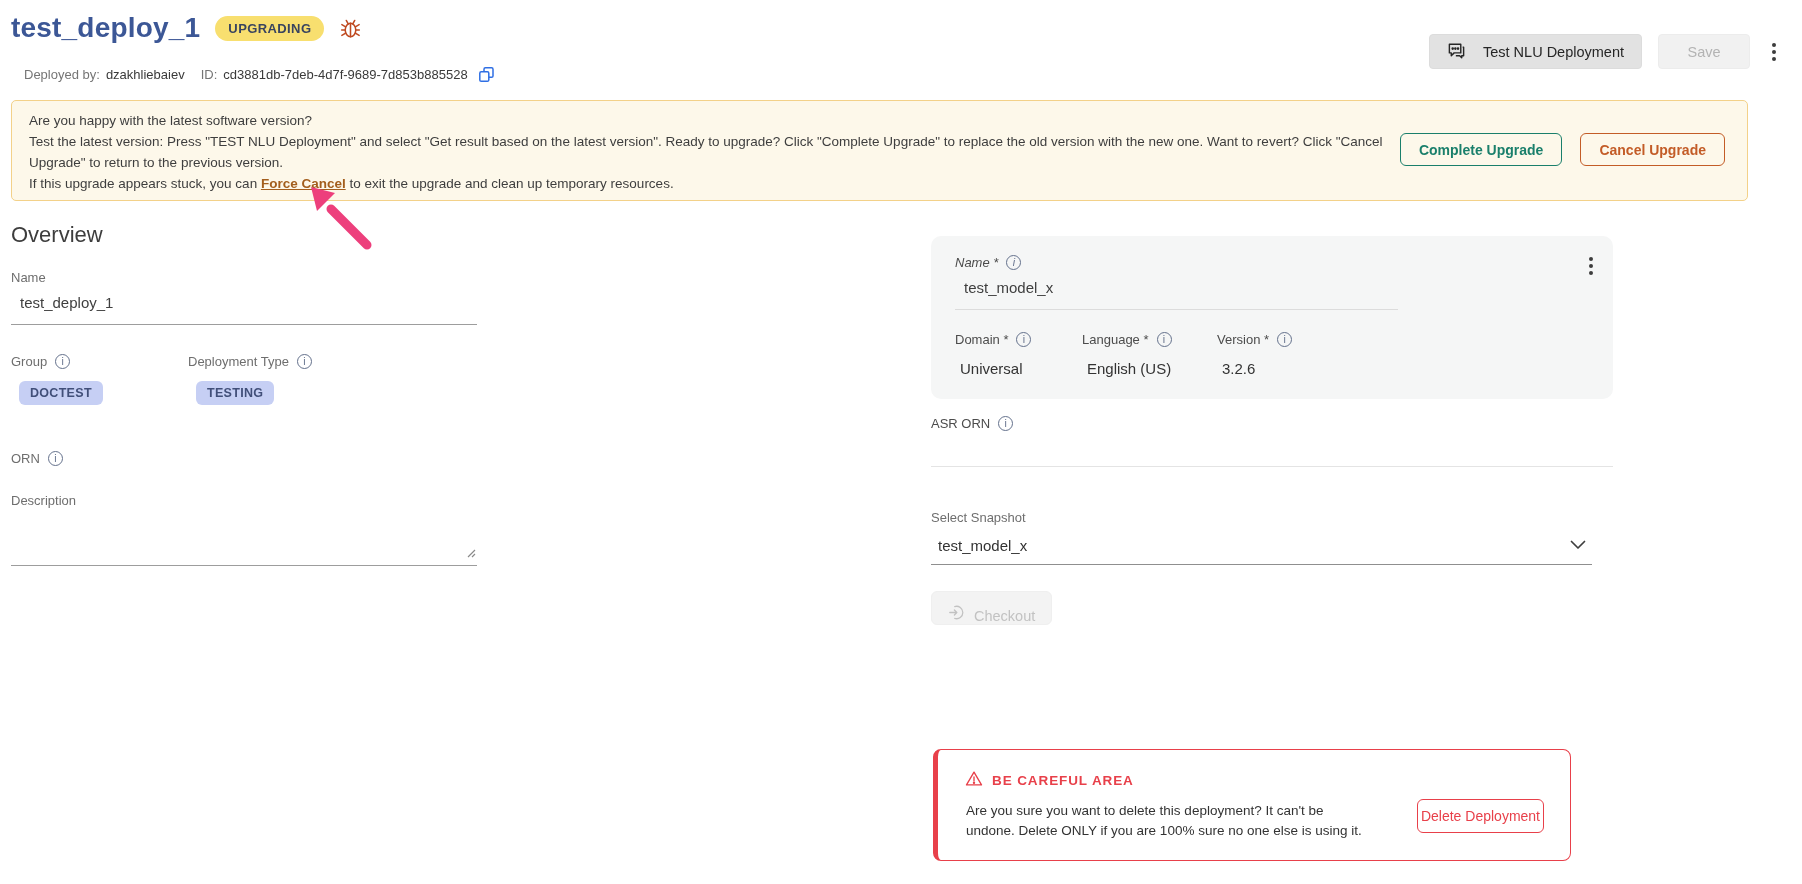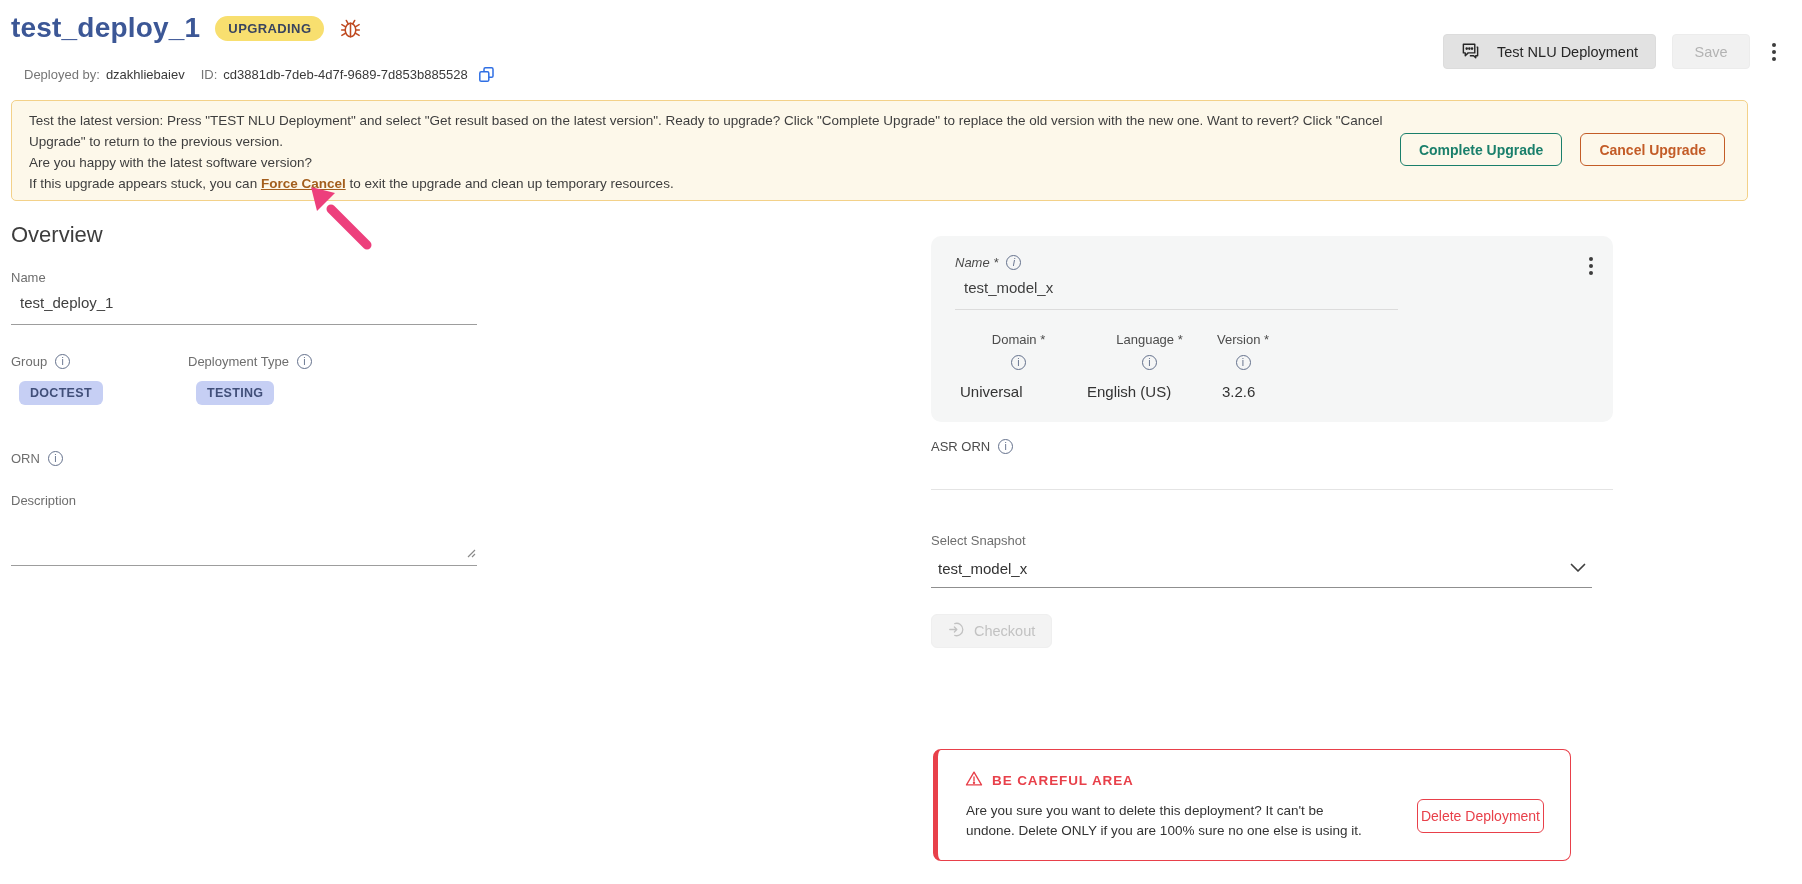--- a/index.html
+++ b/index.html
@@ -9,21 +9,21 @@
     font-family:"Liberation Sans", sans-serif; color:#3c3c3c; overflow:hidden;
   }
   
   .title-row { position:absolute; left:11px; top:12px; display:flex; align-items:center; gap:15px; }
   .page-title { margin:0; font-size:28px; font-weight:700; color:#3c5796; letter-spacing:0.2px; }
   .status-badge { background:#f8df6f; color:#39445f; font-size:13px; font-weight:700; padding:5px 13px; border-radius:15px; letter-spacing:0.4px; }
   .bug-btn { display:inline-flex; cursor:pointer; }
   .header-actions { position:absolute; top:34px; right:20px; display:flex; align-items:center; gap:16px; }
   .btn { font-family:"Liberation Sans",sans-serif; cursor:pointer; }
   .btn-test { display:flex; align-items:center; gap:17px; background:#e2e2e2; border:1px solid #dcdcdc; border-radius:4px; height:35px; padding:0 17px; font-size:14.5px; color:#262626; font-weight:500; }
-  .btn-save { background:#f1f1f1; border:1px solid #ececec; border-radius:4px; height:35px; width:78px; font-size:14.5px; color:#b3b3b3; font-weight:500; }
+  .btn-save { background:#f1f1f1; border:1px solid #ececec; border-radius:4px; height:35px; width:92px; font-size:14.5px; color:#b3b3b3; font-weight:500; }
   .kebab { display:flex; flex-direction:column; gap:3px; padding:4px 6px; cursor:pointer; }
   .kebab i { width:4px; height:4px; border-radius:50%; background:#3d3d3d; }
   .meta-row { position:absolute; left:24px; top:66px; display:flex; align-items:center; font-size:13px; }
   .meta-row .lbl { color:#757575; margin-right:6px; }
   .meta-row .val { color:#3a3a3a; }
   .meta-row .id-group { margin-left:16px; }
   .copy-btn { margin-left:10px; display:inline-flex; cursor:pointer; }
   
   .banner { position:absolute; left:11px; top:100px; width:1737px; height:101px; background:#fdf8ea; border:1px solid #f3d189; border-radius:5px; }
   .banner-text { position:absolute; left:17px; top:9px; width:1372px; font-size:13.5px; line-height:21px; color:#3e3e3e; }
@@ -60,30 +60,30 @@
   .model-info { position:absolute; left:931px; top:222px; width:682px; }
   .mi-card { margin-top:14px; background:#f5f6f6; border-radius:10px; padding:19px 22px 22px 24px; position:relative; }
   .mi-row1 { display:flex; }
   .mi-name { width:443px; }
   .mi-name .u-input { border-bottom-color:#dcdcdc; }
   .mi-deployed { margin-left:52px; }
   .mi-deployed .f-label { color:#4c4c4c; }
   .deployed-val { margin-top:12px; font-size:13.5px; font-weight:700; color:#2c2c2c; white-space:nowrap; }
   .mi-kebab { position:absolute; top:17px; right:14px; }
   .mi-row2 { display:flex; margin-top:22px; }
-  .mi-f .f-label { color:#4c4c4c;flex-direction:column; }
+  .mi-f .f-label { color:#4c4c4c; }
   .mi-f .fval { margin-top:13px; font-size:15px; color:#333; padding-left:5px; }
   .mi-dom { width:127px; } .mi-lang { width:135px; }
   .asr { margin-top:17px; }
   .asr .f-label { color:#4c4c4c; }
   .asr-line { margin-top:35px; border-bottom:1px solid #e4e4e4; }
   .snapshot { margin-top:43px; width:661px; }
   .snap-box { margin-top:3px; display:flex; align-items:center; justify-content:space-between; border-bottom:1px solid #8f8f8f; padding:8px 6px 10px 7px; cursor:pointer; }
   .snap-val { font-size:15px; color:#333; }
-  .btn-checkout { margin-top:26px; display:flex; align-items:center; gap:9px; background:#f3f3f3; border:1px solid #efefef; border-radius:6px; height:34px; padding:0 16px; font-size:14.5px; color:#c2c2c2; font-weight:500; }
+  .btn-checkout { margin-top:26px; display:flex; align-items:flex-end; gap:9px; background:#f3f3f3; border:1px solid #efefef; border-radius:6px; height:34px; padding:0 16px; font-size:14.5px; color:#c2c2c2; font-weight:500; }
   
   .danger { position:absolute; left:933px; top:749px; width:638px; height:112px; background:#fff; border:1.5px solid #e8404a; border-left:5px solid #e8404a; border-radius:8px; }
   .danger-head { position:absolute; left:27px; top:20px; display:flex; align-items:center; gap:9px; color:#e8404a; font-size:13.5px; font-weight:700; letter-spacing:0.9px; }
   .danger-body { position:absolute; left:28px; top:51px; width:402px; font-size:13.5px; line-height:20px; color:#333; }
   .btn-delete { position:absolute; right:26px; top:49px; background:#fff; border:1px solid #e8404a; border-radius:6px; color:#e8404a; height:34px; padding:0 3px; font-size:14px; font-weight:500; }
 </style>
 </head>
 <body>
 
 <div class="page">
@@ -131,22 +131,22 @@
     <span class="copy-btn">
       <svg width="17" height="17" viewBox="0 0 17 17" fill="none" stroke="#2f6fe4" stroke-width="1.5">
         <rect x="6" y="1.8" width="9" height="9.5" rx="1.4"></rect>
         <rect x="1.8" y="5.8" width="9" height="9.5" rx="1.4" fill="#ffffff"></rect>
       </svg>
     </span>
   </div>
 
   <div class="banner">
     <div class="banner-text">
+      <p>Are you happy with the latest software version?</p>
       <p>Test the latest version: Press "TEST NLU Deployment" and select "Get result based on the latest version". Ready to upgrade? Click "Complete Upgrade" to replace the old version with the new one. Want to revert? Click "Cancel Upgrade" to return to the previous version.</p>
-      <p>Are you happy with the latest software version?</p>
       <p><span>If this upgrade appears stuck, you can </span><a class="force-cancel">Force Cancel</a><span> to exit the upgrade and clean up temporary resources.</span></p>
     </div>
     <div class="banner-actions">
       <button class="btn btn-outline btn-complete">Complete Upgrade</button>
       <button class="btn btn-outline btn-cancel-up">Cancel Upgrade</button>
     </div>
   </div>
 
   <svg class="annotation-arrow" width="100" height="82" viewBox="0 0 100 82">
     <line x1="70" y1="62" x2="34" y2="26" stroke="#ed3f7c" stroke-width="9" stroke-linecap="round"></line>

